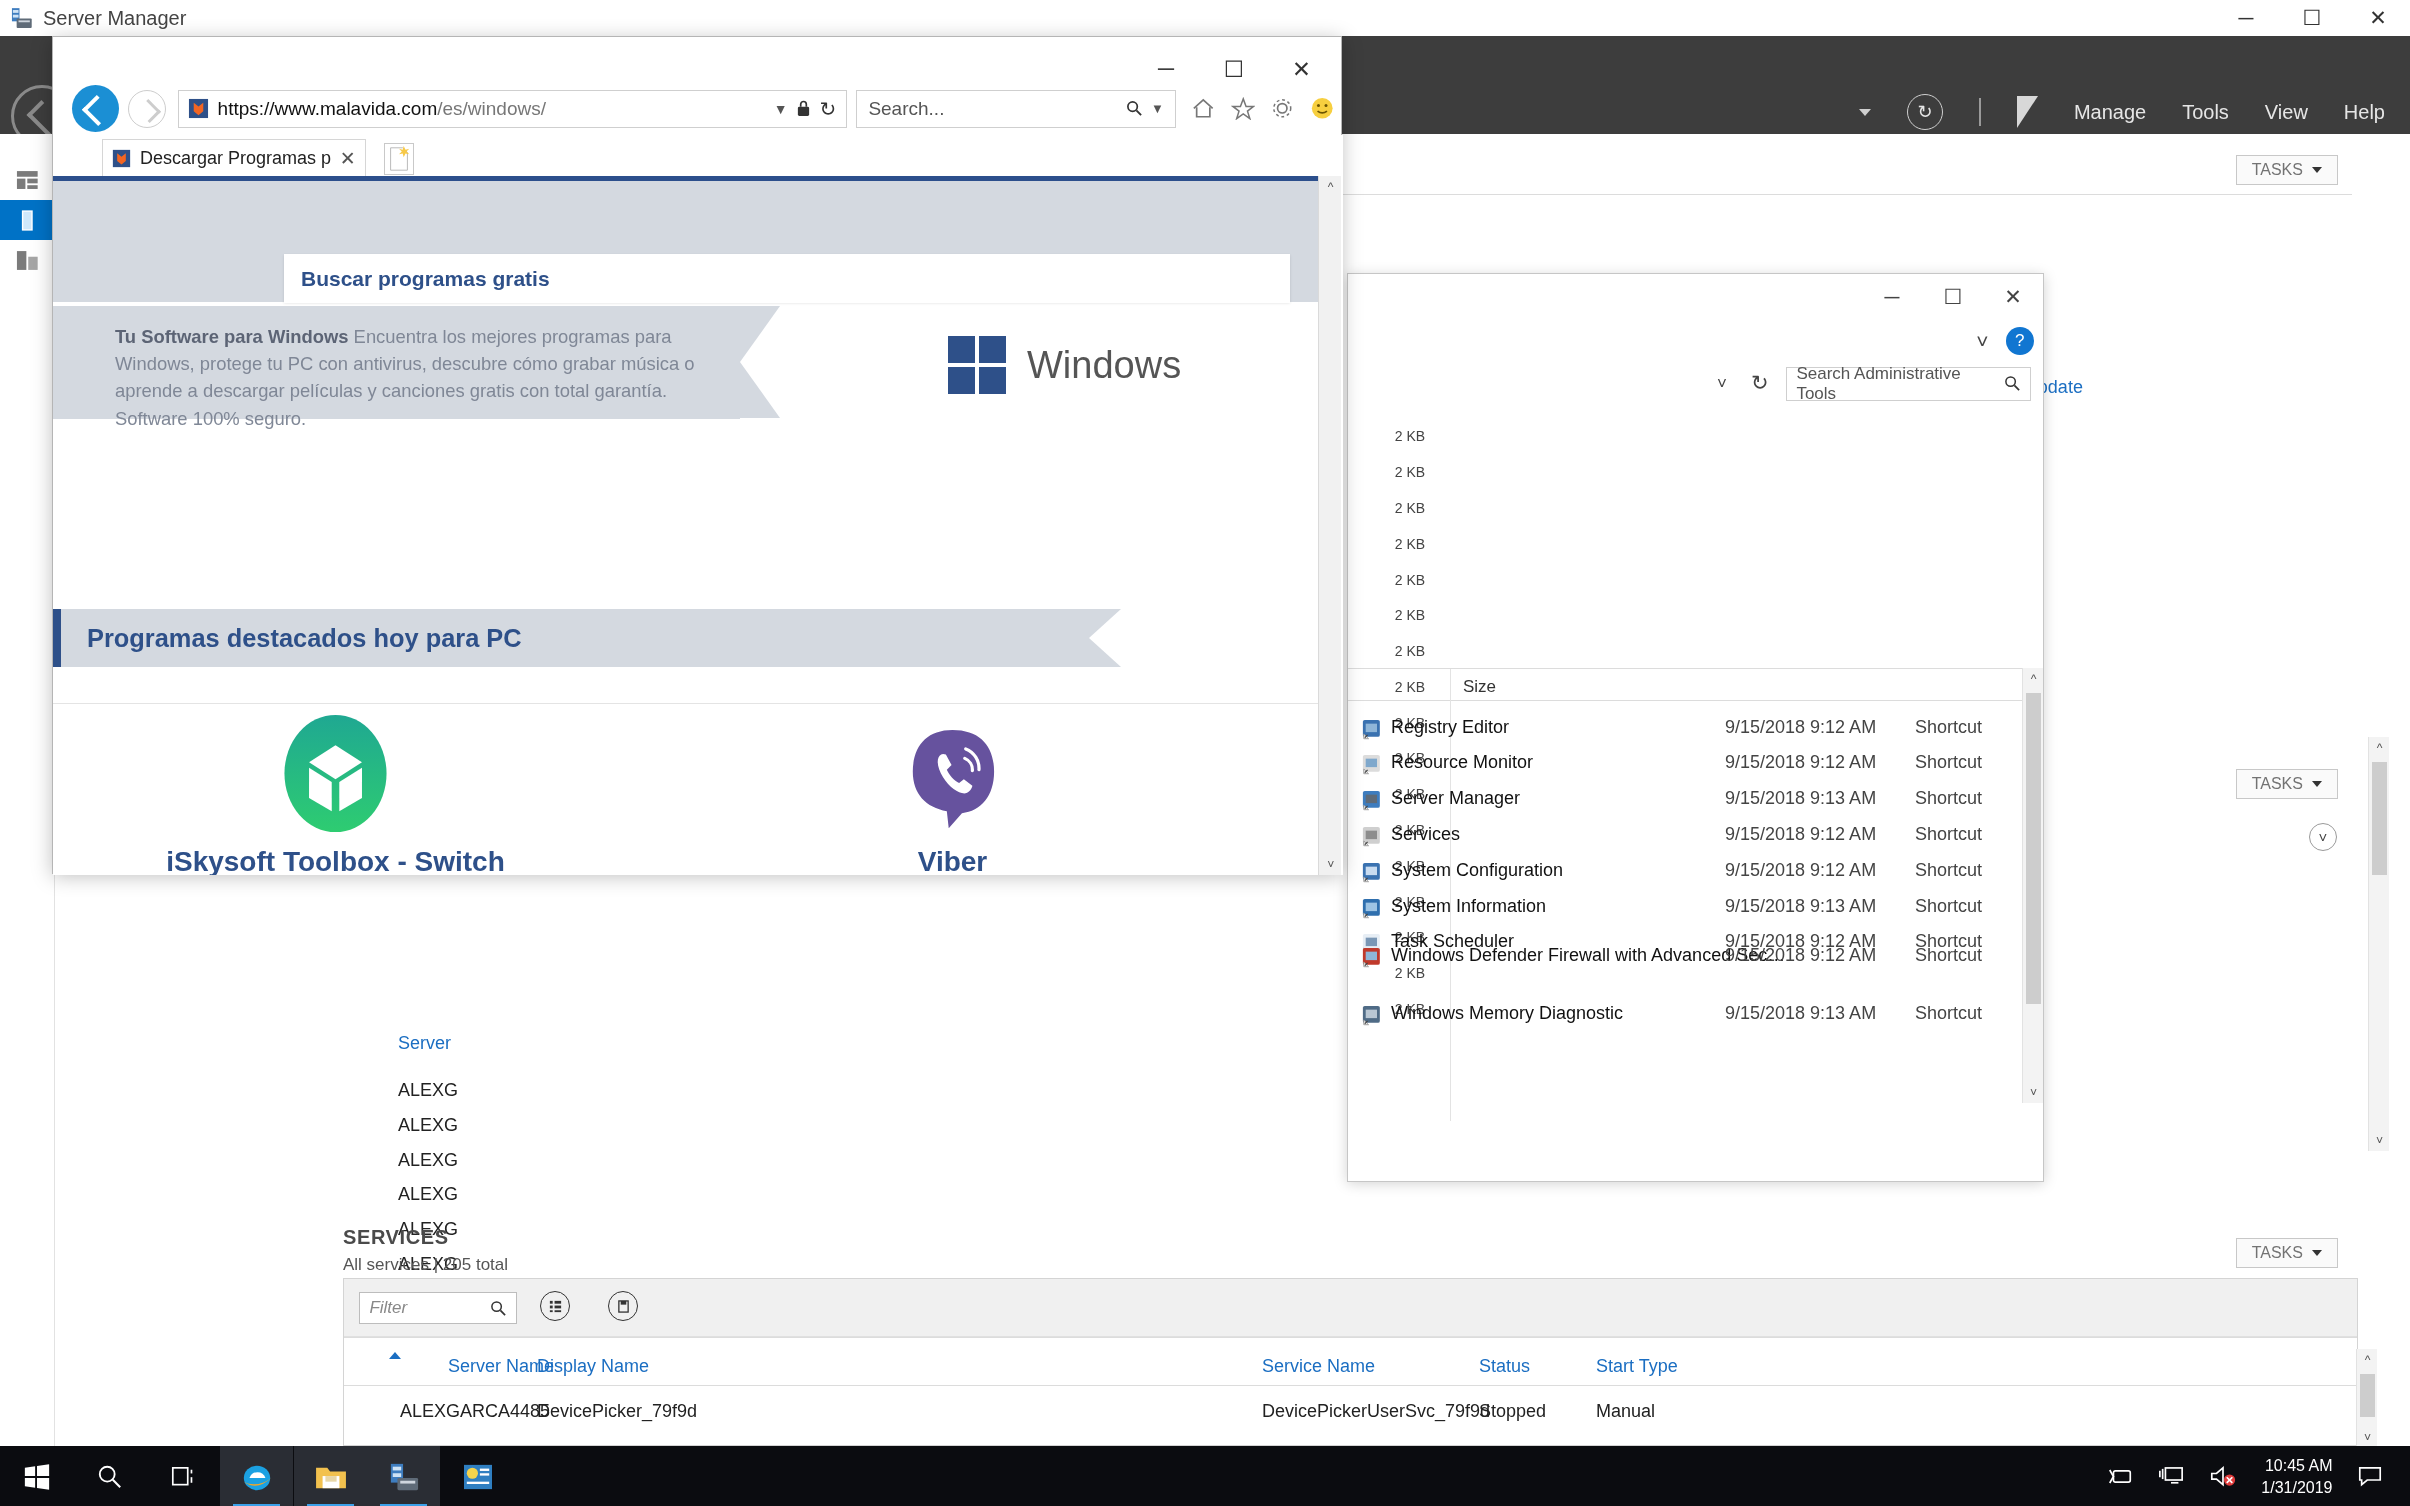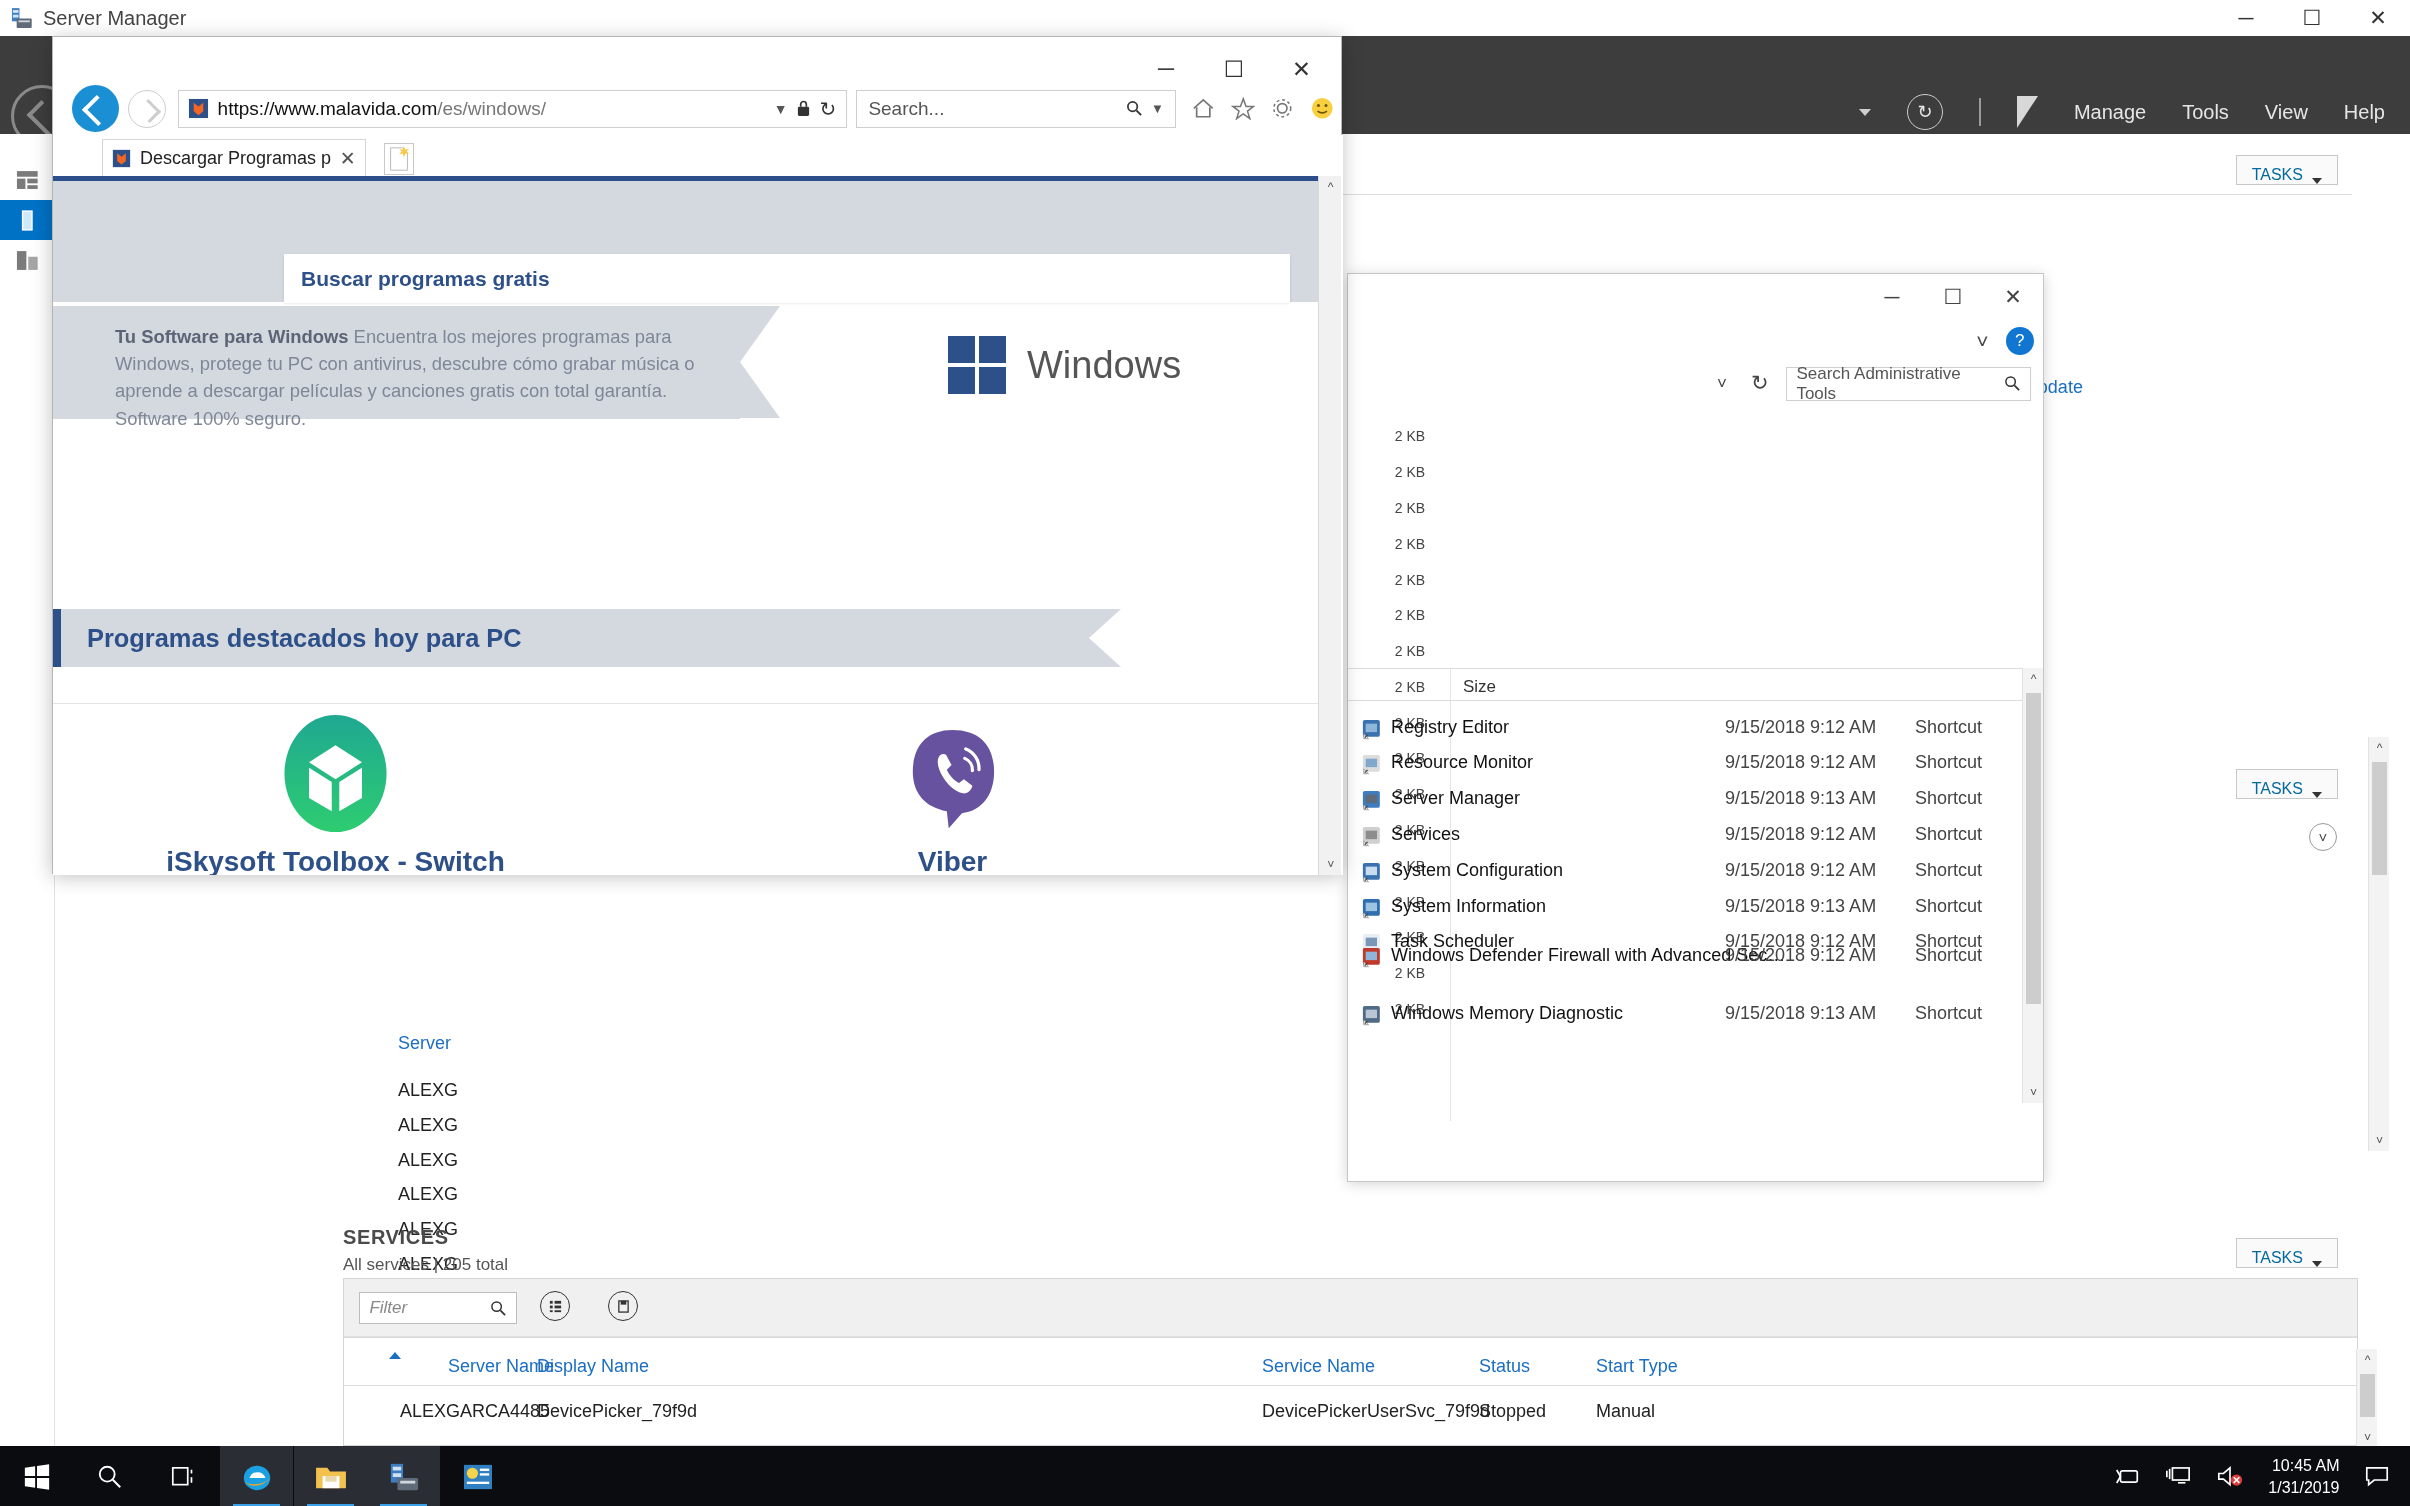--- a/index.html
+++ b/index.html
@@ -35,22 +35,22 @@
                border-right:0.9px solid #e2e2e2; }
   .sb-item{ width:55px; height:40px; display:flex; align-items:center; justify-content:center; }
   .sb-item.sel{ background:#0072c6; }
   .sb-gl{ width:22.6px; height:21px; }
 
   .sm-body{ position:absolute; left:55px; top:134px; width:2356px; height:1312px;
             background:#fff; }
 
   
   .tasks-btn{ position:absolute; width:102px; height:30px; border:0.9px solid #c8c8c8;
-              background:#fafafa; color:#0369a1; font-size:16px; display:flex;
-              align-items:flex-end; justify-content:center; gap:9.4px; }
+              background:#fafafa; color:#737373; font-size:16px; display:flex;
+              align-items:center; justify-content:center; gap:9.4px; }
   .tasks-btn .cd{ width:0;height:0;border-left:5.6px solid transparent;border-right:5.6px solid transparent;
                   border-top:6.6px solid #333; }
   .hr-line{ position:absolute; height:0.9px; background:#dcdcdc; }
   .kv-lbl{ position:absolute; font-size:18px; color:#444; }
   .kv-val{ position:absolute; font-size:18px; color:#1b6ec2; }
   .chev-circle{ position:absolute; width:28px; height:28px; border-radius:50%;
                 border:0.9px solid #9a9a9a; display:flex; align-items:center;
                 justify-content:center; font-size:15px; color:#444; }
 
   
@@ -172,21 +172,21 @@
   .mv-line{ position:absolute; background:#e4e4e4; height:0.9px; }
 
   
   .taskbar{ position:absolute; left:0; bottom:0; width:2411px; height:61px; background:#0b0c10;}
   .tb-btn{ position:absolute; top:0; width:73px; height:61px; display:flex;
            align-items:center; justify-content:center; }
   .tb-btn.act{ background:#2a2d34; }
   .tb-btn.act:after{ content:""; position:absolute; left:13px; bottom:0; width:47px;
                      height:2.8px; background:#3aa0e8; }
   .tray{ position:absolute; right:0; top:0; height:61px; display:flex; align-items:center;
-         gap:24.5px; padding-right:21px; color:#fff; }
+         gap:24.5px; padding-right:28px; color:#fff; }
   .clock{ font-size:16px; line-height:1.35; text-align:right; }
 </style>
 </head>
 <body>
 
 <div id="root">
 
   <div class="sm-titlebar">
     <svg class="sm-ico-tb" viewBox="0 0 24 22">
       <rect x="1" y="0" width="8" height="14" fill="#3e7dbf"></rect>

